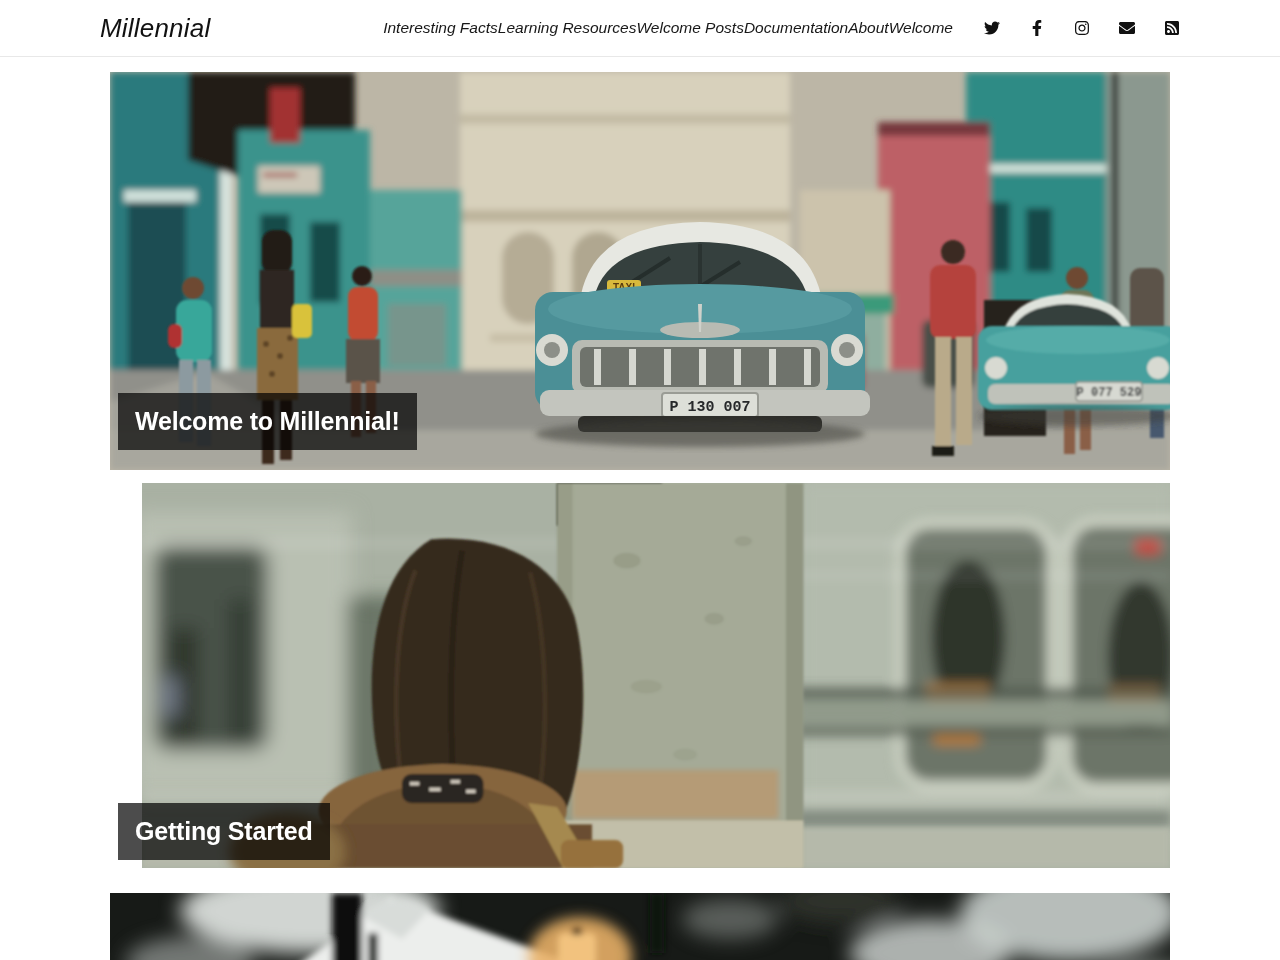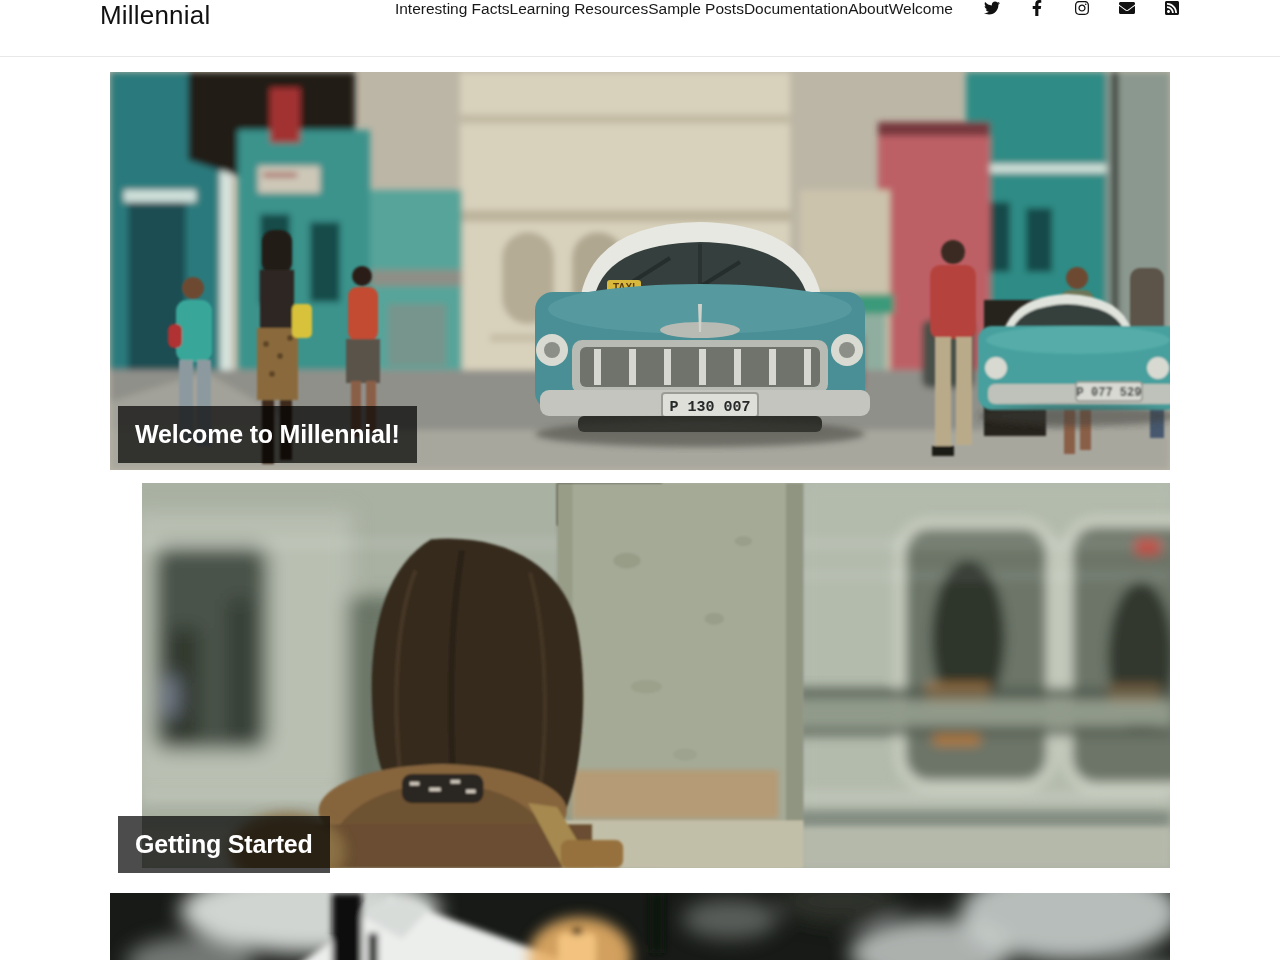--- a/index.html
+++ b/index.html
@@ -1,37 +1,37 @@
 <!DOCTYPE html>
 <html><head>
 <meta charset="utf-8">
 <style>
   * { box-sizing: border-box; margin: 0; padding: 0; }
   html, body { width: 1280px; height: 960px; overflow: hidden; background: #ffffff;
     font-family: "Liberation Sans", sans-serif; }
 
   
   .site-header { height: 57px; background: #ffffff; border-bottom: 1px solid #e8e8e8; }
-  .header-inner { width: 1080px; height: 56px; margin: 0 auto; display: flex; align-items: flex-start; }
+  .header-inner { width: 1080px; height: 56px; margin: 0 auto; display: flex; align-items: center; font-style: italic; }
   .brand { font-size: 26px; font-weight: 500; color: #111111; text-decoration: none;
     letter-spacing: 0.2px; margin-right: auto; cursor: pointer; }
   .nav-links { display: flex; align-items: center; }
   .nav-links a { font-size: 15.5px; color: #181818; text-decoration: none; cursor: pointer; white-space: nowrap; }
   .social-links { display: flex; align-items: center; gap: 29px; margin-left: 31px; }
   .social-links a { display: inline-flex; align-items: center; cursor: pointer; }
   .social-links svg { width: 16px; height: 16px; fill: #111111; }
 
   
   .content { width: 1060px; margin: 15px auto 0 auto; }
   .post-card { position: relative; width: 1060px; margin-bottom: 13px; overflow: hidden; }
   .card-h1 { height: 398px; }
   .card-h2 { height: 397px; padding-left: 32px; }
   .card-h3 { height: 398px; }
   .post-card svg.scene { display: block; width: 100%; height: 100%; }
-  .caption { position: absolute; left: 8px; bottom: 7px; background: rgba(0,0,0,0.70);
+  .caption { position: absolute; left: 8px; bottom: 20px; background: rgba(0,0,0,0.70);
     color: #ffffff; font-weight: bold; font-size: 25px; letter-spacing: -0.2px;
     padding: 15px 17px; line-height: 1.1; text-decoration: none; cursor: pointer; white-space: nowrap; }
 </style>
 </head>
 <body>
 
 <svg width="0" height="0" style="position:absolute" aria-hidden="true">
   <defs>
     <filter id="b1" x="-20%" y="-20%" width="140%" height="140%">
         <feGaussianBlur stdDeviation="1.2"></feGaussianBlur>
@@ -47,21 +47,21 @@
       </filter>
   </defs>
 </svg>
 
 <header class="site-header">
   <div class="header-inner">
     <a class="brand">Millennial</a>
     <nav class="nav-links">
       <a>Interesting Facts</a>
       <a>Learning Resources</a>
-      <a>Sample Posts</a>
+      <a>Welcome Posts</a>
       <a>Documentation</a>
       <a>About</a>
       <a>Welcome</a>
     </nav>
     <div class="social-links">
       <a>
           <svg viewBox="0 0 512 512">
             <path d="M459.37 151.716c.325 4.548.325 9.097.325 13.645 0 138.72-105.583 298.558-298.558 298.558-59.452 0-114.68-17.219-161.137-47.106 8.447.974 16.568 1.299 25.34 1.299 49.055 0 94.213-16.568 130.274-44.832-46.132-.975-84.792-31.188-98.112-72.772 6.498.974 12.995 1.624 19.818 1.624 9.421 0 18.843-1.3 27.614-3.573-48.081-9.747-84.143-51.98-84.143-102.985v-1.299c13.969 7.797 30.214 12.67 47.431 13.319-28.264-18.843-46.781-51.005-46.781-87.391 0-19.492 5.197-37.36 14.294-52.954 51.655 63.675 129.3 105.258 216.365 109.807-1.624-7.797-2.599-15.918-2.599-24.04 0-57.828 46.782-104.934 104.934-104.934 30.213 0 57.502 12.67 76.67 33.137 23.715-4.548 46.456-13.32 66.599-25.34-7.798 24.366-24.366 44.833-46.132 57.827 21.117-2.273 41.584-8.122 60.426-16.243-14.292 20.791-32.161 39.308-52.628 54.253z"></path>
           </svg>
         </a>

